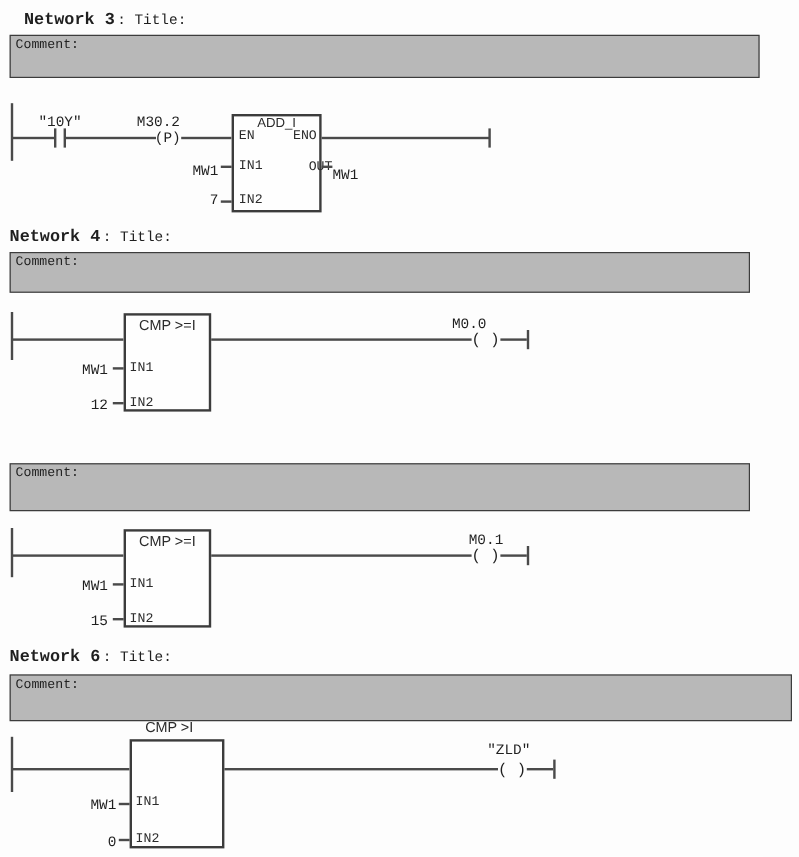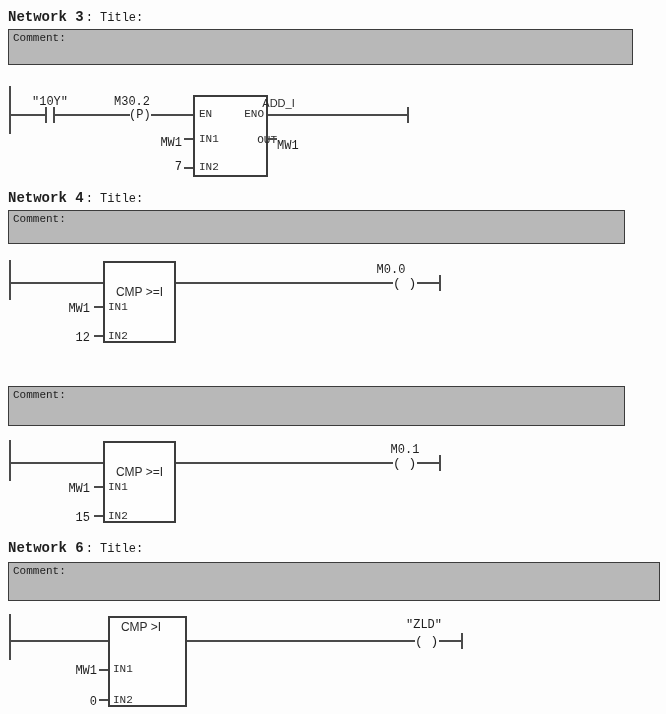--- a/index.html
+++ b/index.html
@@ -17,35 +17,35 @@
     box-sizing:border-box;
     font-family:"Liberation Mono","DejaVu Sans Mono",monospace;
     font-size:11px;line-height:13px;
     padding:2px 0 0 4px;color:#222;
   }
   .wh{height:2px;background:var(--wire,#4a4a4a);}
   .rail{width:2px;background:var(--wire,#4a4a4a);}
   .cbar{width:2px;height:16px;background:var(--wire,#4a4a4a);}
   .tick{width:2px;height:16px;background:var(--wire,#4a4a4a);}
   .blk{border:2px solid #3c3c3c;background:#fefefe;box-sizing:border-box;}
-  .btitle{font-family:"Liberation Sans","DejaVu Sans",sans-serif;font-size:11px;text-align:center;color:#2b2b2b;padding-left:48px;}
-  .cmptitle{font-family:"Liberation Sans","DejaVu Sans",sans-serif;font-size:12px;text-align:center;color:#2b2b2b;margin-top:21px;}
+  .btitle{font-family:"Liberation Sans","DejaVu Sans",sans-serif;font-size:11px;text-align:center;color:#2b2b2b;}
+  .cmptitle{font-family:"Liberation Sans","DejaVu Sans",sans-serif;font-size:12px;text-align:center;color:#2b2b2b;}
   .pin{font-family:Liberation Mono, monospace;font-size:11px;color:#2b2b2b;white-space:nowrap;}
   .pin-r{text-align:right;}
   .op{font-family:"Liberation Mono","DejaVu Sans Mono",monospace;font-size:12px;white-space:nowrap;}
   .op-r{text-align:right;}
   .op-c{text-align:center;}
   .coilsym{font-family:"Liberation Mono","DejaVu Sans Mono",monospace;font-size:13px;white-space:pre;}
 </style>
 </head>
 <body>
 
 <div class="stage">
 
-  <div class="abs hdr" style="left:8px;top:7px;">
+  <div class="abs hdr" style="left:20px;top:7px;">
     <span class="hdr-b">Network 3</span><span class="hdr-r">: Title:</span>
   </div>
   <div class="abs comment" style="left:8px;top:29px;width:625px;height:36px;">
     <span>Comment:</span>
   </div>
 
   <div class="abs rail" style="left:9px;top:86px;height:48px;"></div>
   <div class="abs wh" style="left:10px;top:114px;width:35px;"></div>
 
   <div class="abs op op-c" style="left:28px;top:95px;width:44px;">"10Y"</div>

